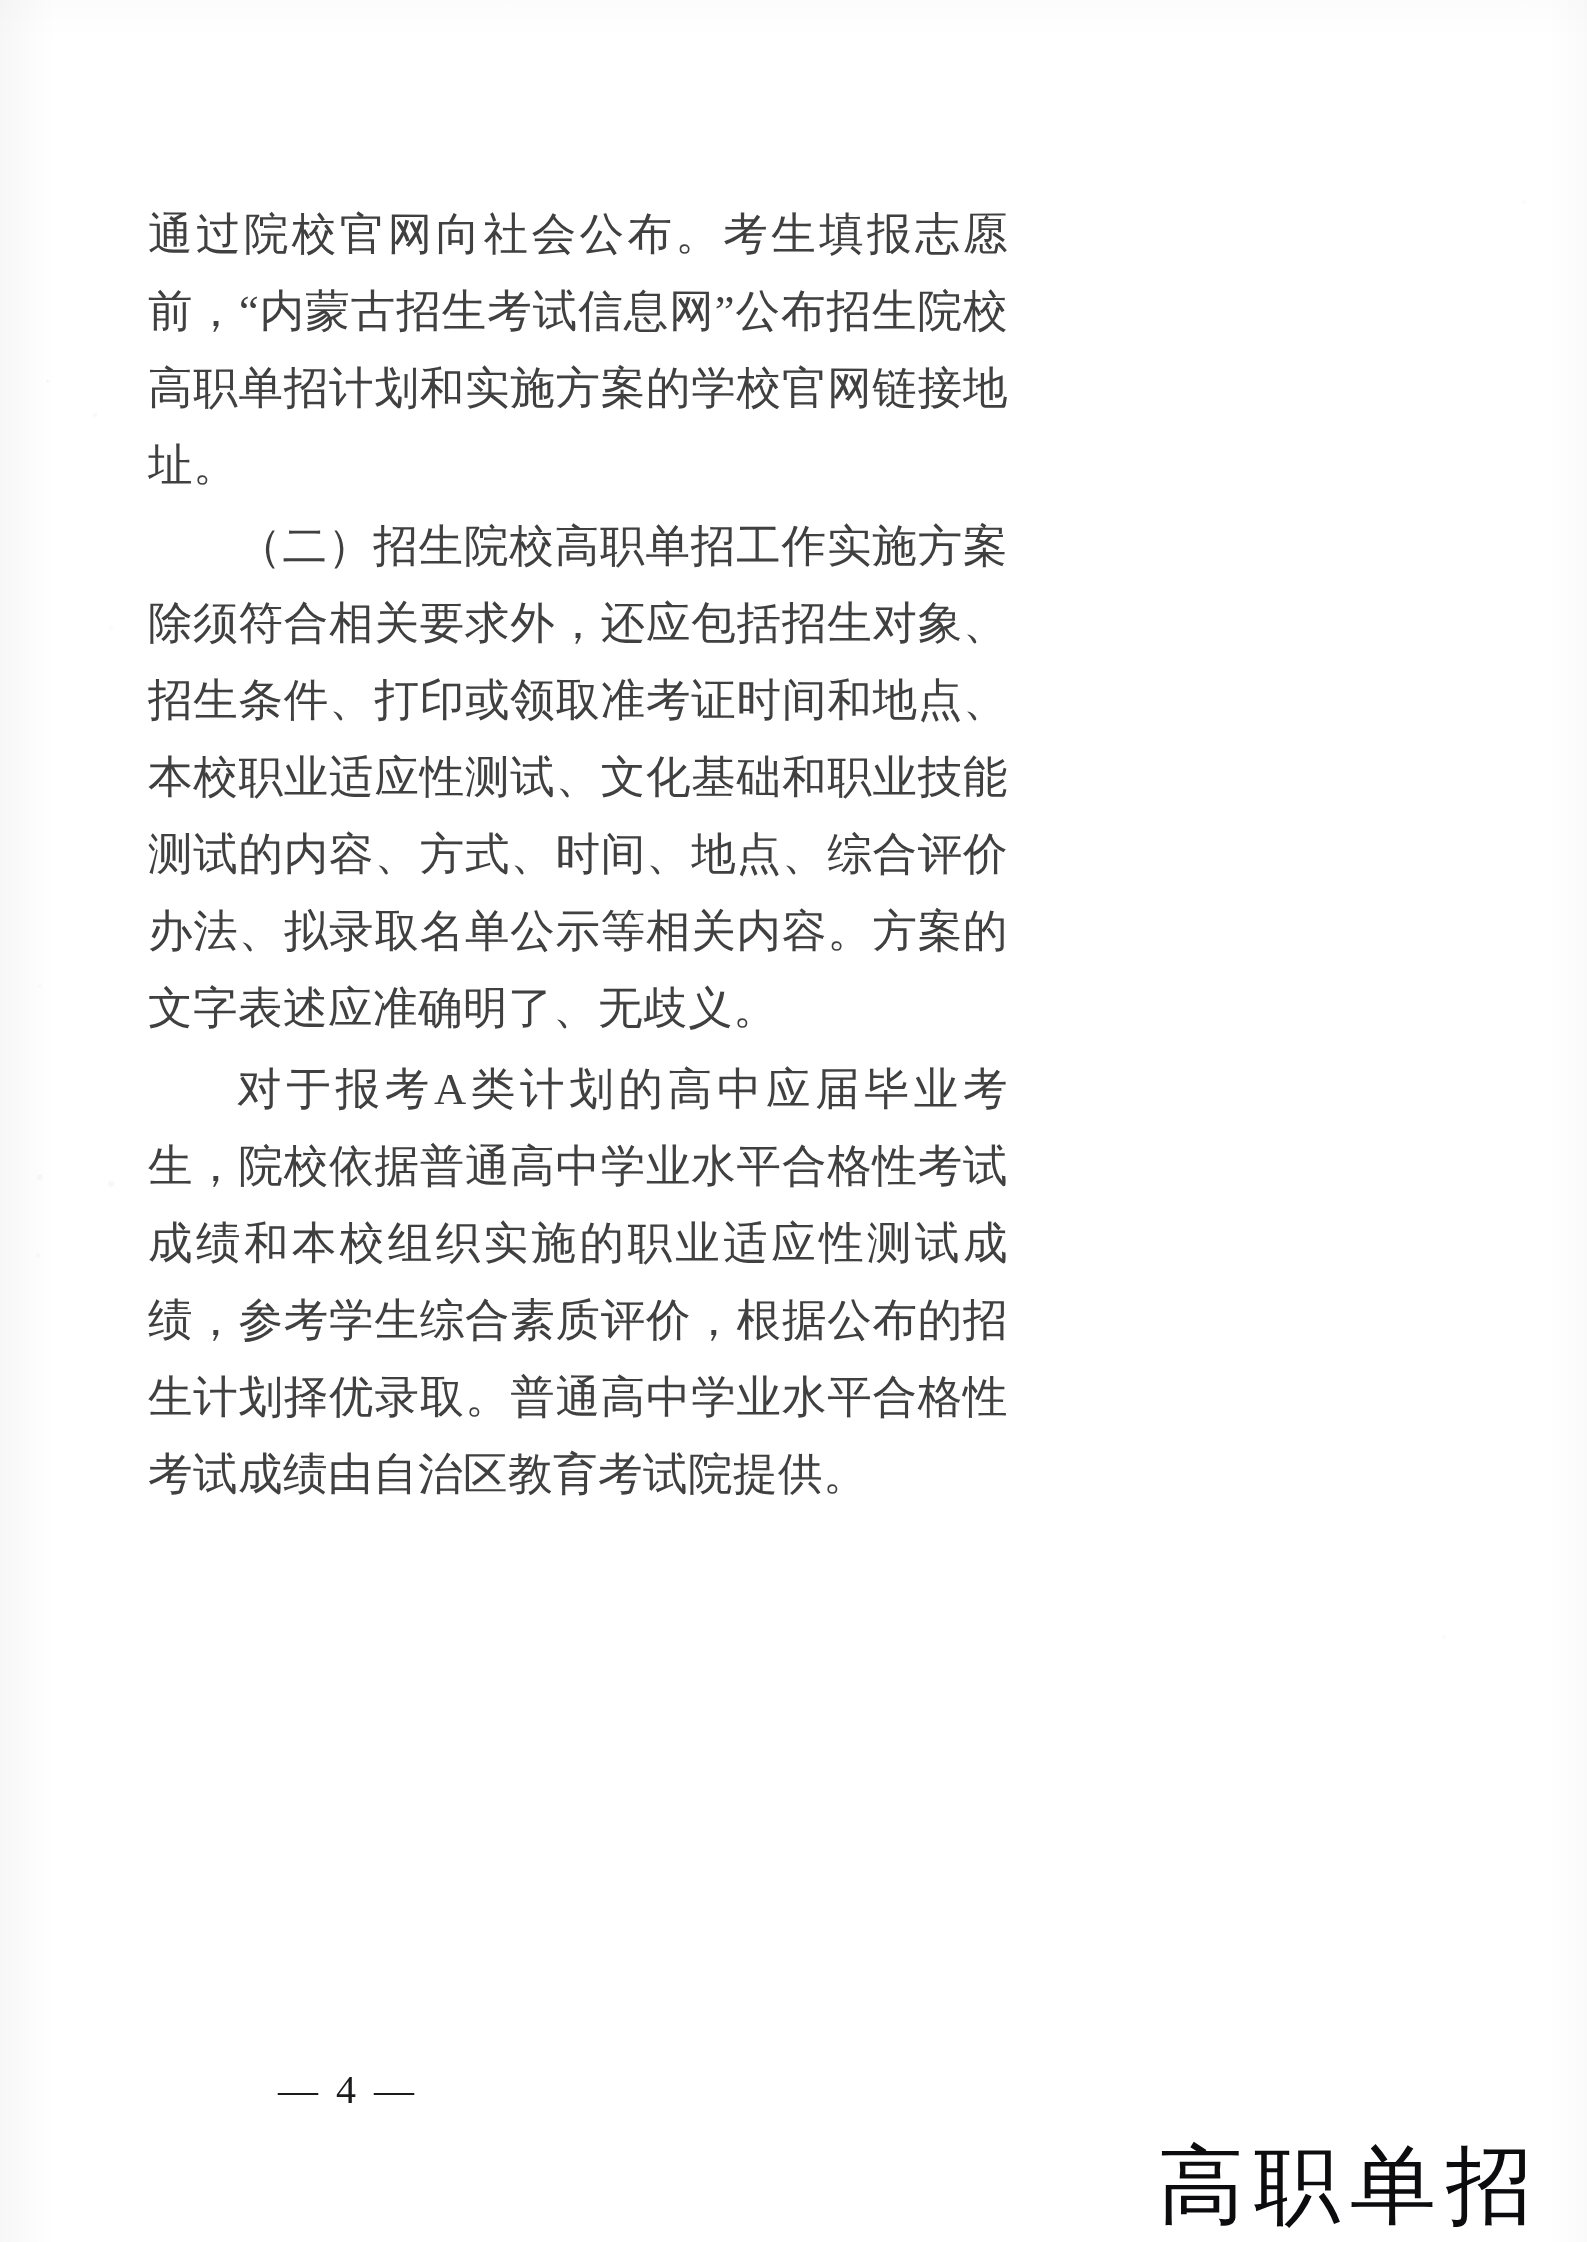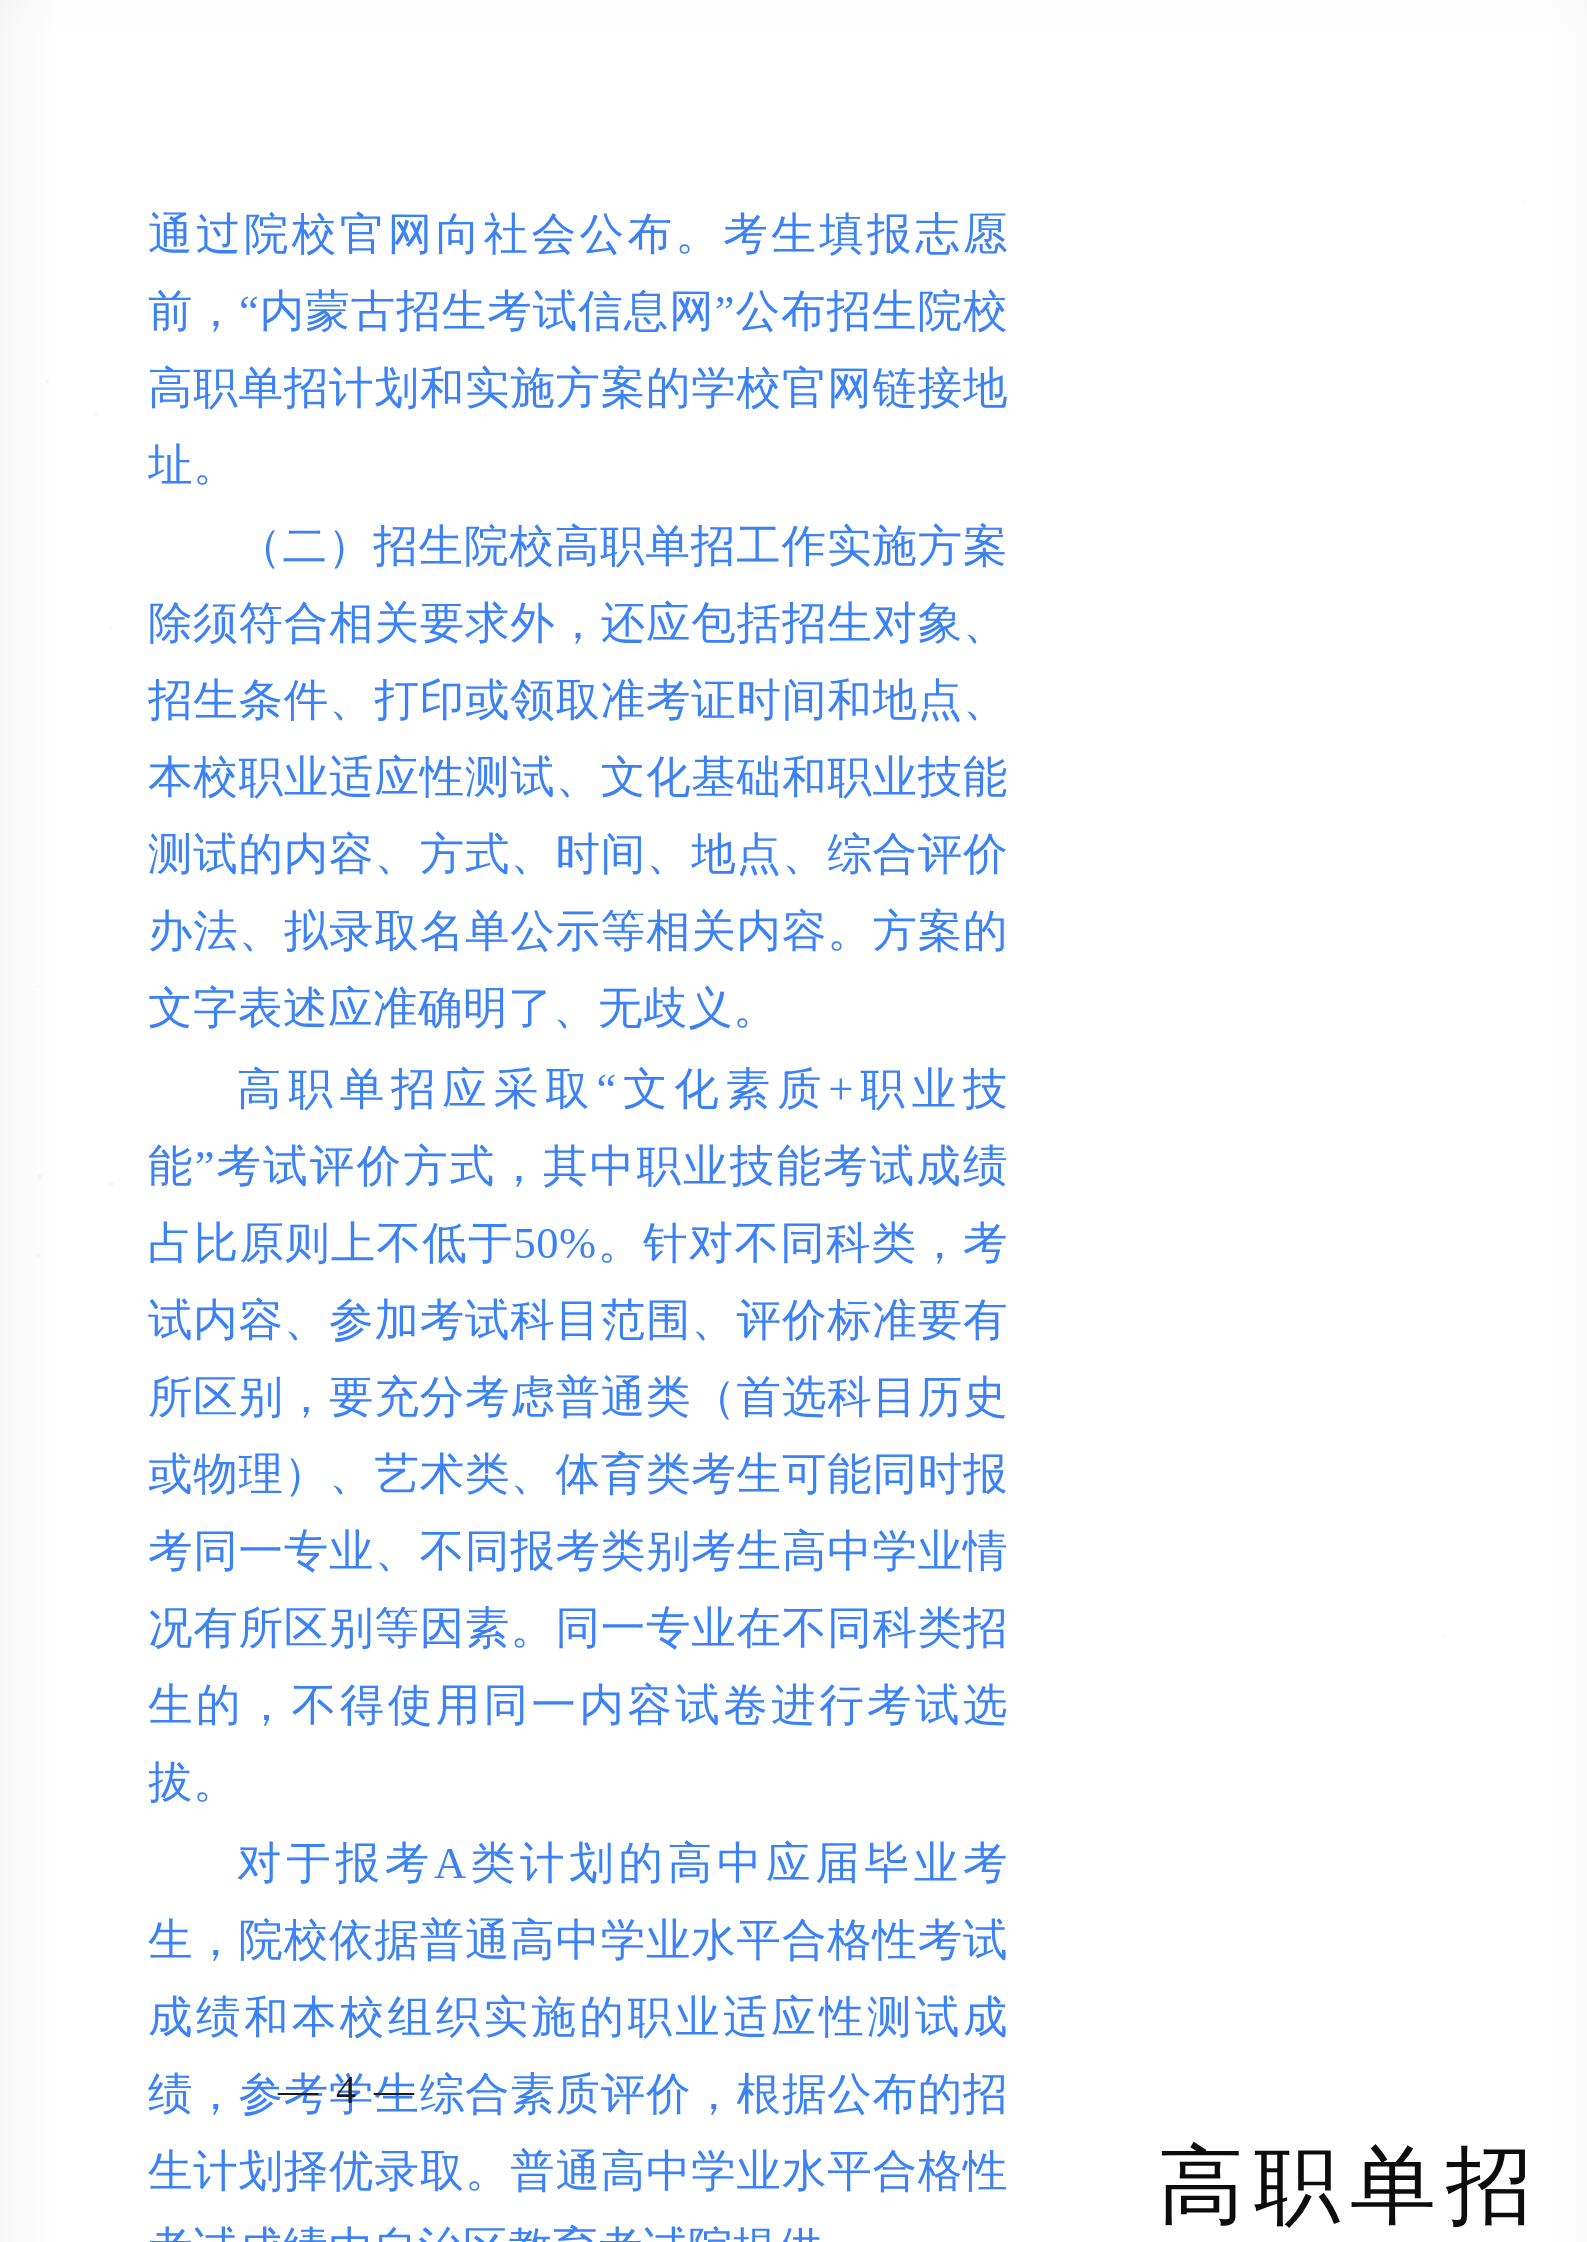--- a/index.html
+++ b/index.html
@@ -59,21 +59,21 @@
     top: 196px;
     width: 860px;
   }
 
   .para {
     margin: 0 0 4px 0;
     font-family: "Liberation Serif", "DejaVu Serif", serif;
     font-size: 44.5px;
     line-height: 77px;
     letter-spacing: 0.5px;
-    color: #3b82f6;
+    color: #404040;
     text-align: justify;
     text-justify: inter-character;
     text-align-last: left;
     word-break: break-all;
     -webkit-font-smoothing: antialiased;
   }
   .para.indent {
     text-indent: 2em;
   }
 
@@ -110,21 +110,20 @@
 <div id="page">
 
   <div id="scan-vignette"></div>
   <div id="scan-noise"></div>
 
   <div id="body-text">
     <p class="para">通过院校官网向社会公布。考生填报志愿前，“内蒙古招生考试信息网”公布招生院校高职单招计划和实施方案的学校官网链接地址。</p>
 
     <p class="para indent">（二）招生院校高职单招工作实施方案除须符合相关要求外，还应包括招生对象、招生条件、打印或领取准考证时间和地点、本校职业适应性测试、文化基础和职业技能测试的内容、方式、时间、地点、综合评价办法、拟录取名单公示等相关内容。方案的文字表述应准确明了、无歧义。</p>
 
-    <p class="para indent">高职单招应采取“文化素质+职业技能”考试评价方式，其中职业技能考试成绩占比原则上不低于50%。针对不同科类，考试内容、参加考试科目范围、评价标准要有所区别，要充分考虑普通类（首选科目历史或物理）、艺术类、体育类考生可能同时报考同一专业、不同报考类别考生高中学业情况有所区别等因素。同一专业在不同科类招生的，不得使用同一内容试卷进行考试选拔。</p>
 
     <p class="para indent">对于报考A类计划的高中应届毕业考生，院校依据普通高中学业水平合格性考试成绩和本校组织实施的职业适应性测试成绩，参考学生综合素质评价，根据公布的招生计划择优录取。普通高中学业水平合格性考试成绩由自治区教育考试院提供。</p>
 
   </div>
 
   <div id="page-number">— 4 —</div>
 
   <div id="watermark">高职单招</div>
 
 </div>

